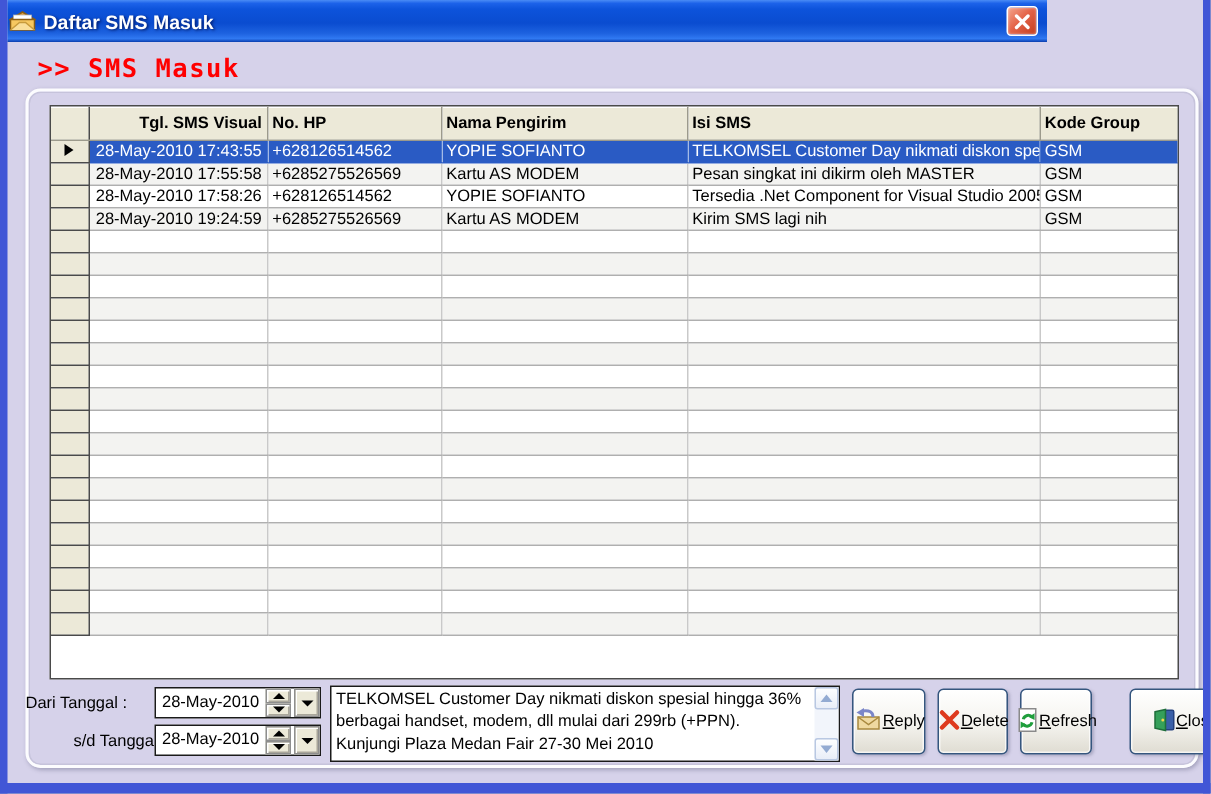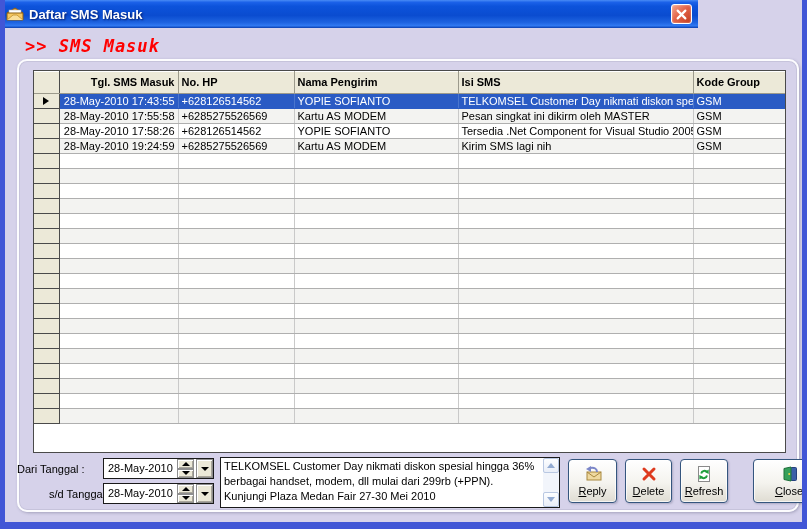--- a/index.html
+++ b/index.html
@@ -23,21 +23,21 @@
   .close-btn {
     width:21px; height:20px; border:1px solid #fff; border-radius:3px;
     background:linear-gradient(135deg,#F4A68E 0%,#E4654A 45%,#C23A1C 100%);
     display:flex; align-items:center; justify-content:center;
     box-shadow:inset 0 0 2px rgba(255,255,255,.6);
   }
   
   .heading {
     position:absolute; left:20px; top:36px;
     font-family:"DejaVu Sans Mono", monospace;
-    font-style:italic; font-weight:bold; font-size:17px; color:#FF0000;
+    font-weight:bold; font-size:17px; color:#FF0000;
     letter-spacing:1px;
   }
   
   .panel {
     position:absolute; left:12px; top:59px; width:782px; height:453px;
     border:2px solid #FCFCFE; border-radius:10px;
     box-shadow:1px 1px 3px rgba(100,100,130,.45), inset 0 0 0 1px rgba(150,150,175,.25);
   }
   
   .gridbox {
@@ -105,21 +105,21 @@
   }
   .sbtn.t { top:0; } .sbtn.b { bottom:0; }
   .tri-up-s   { width:0; height:0; border-bottom:5px solid #93ABD2; border-left:4px solid transparent; border-right:4px solid transparent; }
   .tri-down-s { width:0; height:0; border-top:5px solid #93ABD2; border-left:4px solid transparent; border-right:4px solid transparent; }
   
   .act {
     position:absolute; top:459px; height:44px;
     border:1px solid #35567E; border-radius:4px;
     background:linear-gradient(180deg,#FFFFFF 0%,#F4F3EE 55%,#DFDCD2 100%);
     box-shadow:0 0 0 1px rgba(255,255,255,.7) inset, 1px 1px 2px rgba(110,110,140,.4);
-    display:flex; flex-direction:column; align-items:center; justify-content:center;
+    display:flex; flex-direction:row; align-items:center; justify-content:center;
     font-family:"Liberation Sans", sans-serif; cursor:default;
   }
   .b-reply   { left:563px; width:49px; }
   .b-delete  { left:620px; width:47px; }
   .b-refresh { left:675px; width:48px; }
   .b-close   { left:748px; width:72px; }
   .act .icn { height:18px; display:flex; align-items:center; justify-content:center; margin-bottom:2px; }
   .btn-label { display:block; font-size:11px; color:#000; }
   .btn-label::first-letter { text-decoration:underline; }
 </style>
@@ -155,21 +155,21 @@
         <col style="width:25px">
           <col style="width:119px">
           <col style="width:116px">
         <col style="width:164px">
           <col style="width:235px">
           <col style="width:92px">
       </colgroup>
       <thead>
         <tr>
           <th class="sel"></th>
-          <th class="c-tgl">Tgl. SMS Masuk</th>
+          <th class="c-tgl">Tgl. SMS Visual</th>
           <th>No. HP</th>
           <th>Nama Pengirim</th>
           <th>Isi SMS</th>
           <th>Kode Group</th>
         </tr>
       </thead>
       <tbody id="grid-body">
         <tr class="selected">
           <td class="sel"><span class="rowmark"></span></td>
           <td class="c-tgl">28-May-2010 17:43:55</td>

